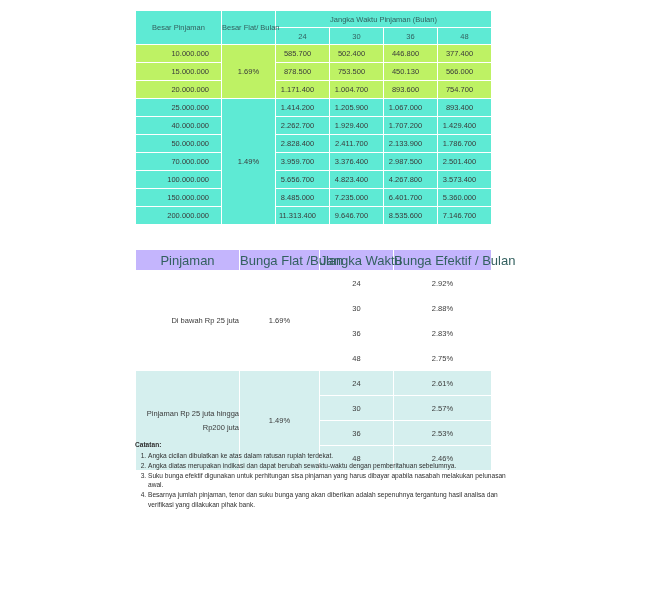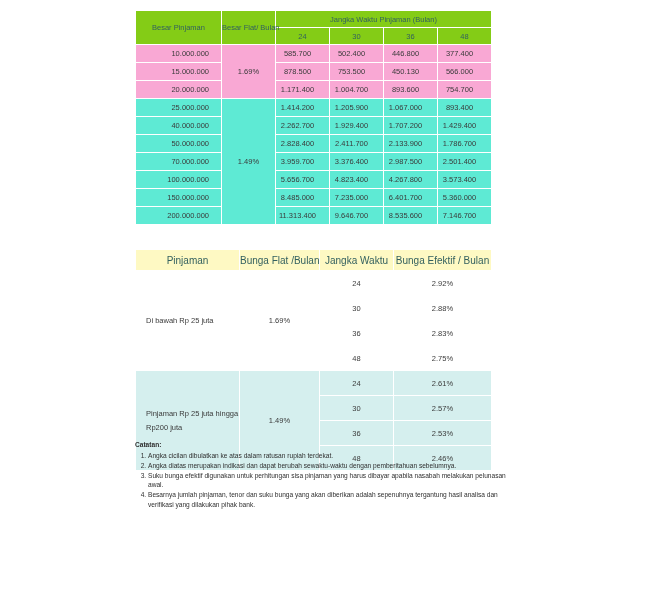--- a/index.html
+++ b/index.html
@@ -39,54 +39,54 @@
     font-size: 7.5px;
     padding: 0;
     text-align: center;
     vertical-align: middle;
     white-space: nowrap;
   }
 
   
   .t1 { width: 356px; }
   .t1 .hdr {
-    background: #84cc16;
+    background: #5eead4;
     color: #33605f;
     font-size: 7.5px;
     height: 16px;
   }
   .t1 .hdr-tall { height: 26px; }
   .t1 td.amt {
     text-align: center;
     padding-right: 10px;
   }
   .t1 .rate-cell { font-size: 7.5px; }
-  .t1 tr.r169 td { background: #f9a8d4; height: 17px; }
+  .t1 tr.r169 td { background: #bef264; height: 17px; }
   .t1 tr.r149 td { background: #5eead4; height: 17px; }
   .t1 .lbl { text-align: right; padding-right: 12px; }
 
   
   .wrap2 {
     position: absolute;
     left: 16px;
     top: 249px;
     width: 380px;
   }
   .t2 { width: 356px; }
   .t2 .hdr {
-    background: #fef9c3;
+    background: #c4b5fd;
     color: #33605f;
     height: 20px;
-    font-size: 10px;
+    font-size: 13px;
   }
   .t2 td { height: 24px; }
   .t2 .blk169 td { background: #ffffff; }
   .t2 .blk149 td { background: #d5efee; }
   .t2 .name {
-    text-align: left;
+    text-align: right;
     padding-left: 10px;
     line-height: 14px;
     white-space: normal;
   }
 
   
   .notes {
     position: absolute;
     left: 16px;
     top: 440px;

